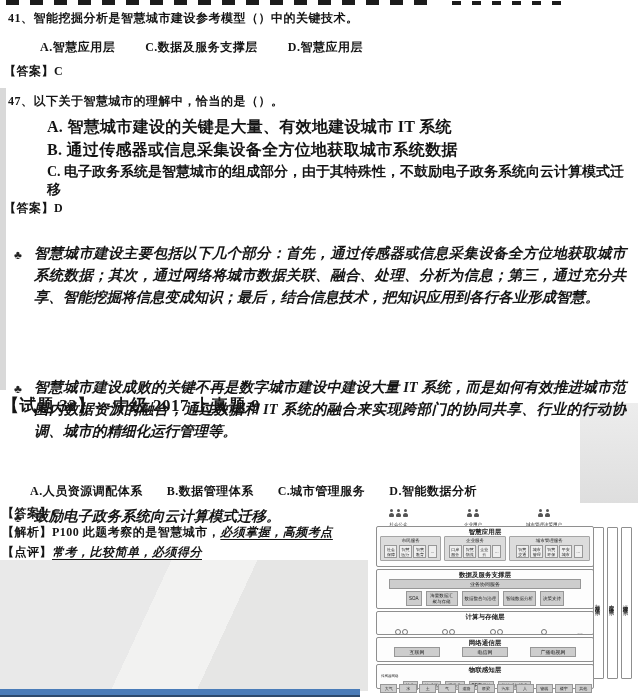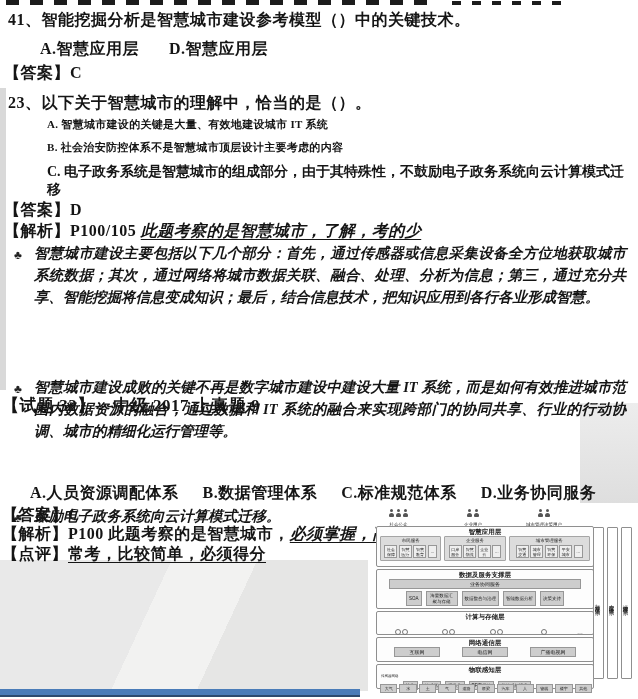--- a/index.html
+++ b/index.html
@@ -1,22 +1,22 @@
 <!DOCTYPE html>
 <html><head>
 <meta charset="utf-8">
 <style>
   html,body{margin:0;padding:0;}
   .page{position:relative;width:638px;height:699px;background:#ffffff;overflow:hidden;
         font-family:"Liberation Serif","DejaVu Serif",serif;color:#151515;}
   .abs{position:absolute;}
   .b{font-weight:700;}
   .ul{text-decoration:underline;text-underline-offset:3px;}
-  .fs15{font-size:16px;letter-spacing:.5px;}
-  .fs14{font-size:11px;letter-spacing:.3px;}
+  .fs15{font-size:12px;letter-spacing:.5px;}
+  .fs14{font-size:16px;letter-spacing:.3px;}
   
   .cutoff{top:0;left:6px;width:430px;height:5px;
      background:repeating-linear-gradient(90deg,#1c1c1c 0 13px,transparent 13px 24px);}
   .cutoff2{top:1px;left:452px;width:120px;height:4px;
      background:repeating-linear-gradient(90deg,#1c1c1c 0 9px,transparent 9px 20px);}
   
   .edge-left{left:0;top:88px;width:6px;height:302px;background:#d9d9d9;}
   .gray-right{right:0;top:403px;width:58px;height:100px;
      background:linear-gradient(180deg,#ededed,#dedede);}
   .gray-bottom{left:0;top:560px;width:368px;height:131px;
@@ -77,54 +77,54 @@
   <div class="abs cutoff"></div>
   <div class="abs cutoff2"></div>
   <div class="abs edge-left"></div>
   <div class="abs gray-right"></div>
   <div class="abs gray-bottom"></div>
   <div class="abs blue-bar"></div>
 
   <div class="abs b fs15" style="top:10px;left:8px;">41、智能挖掘分析是智慧城市建设参考模型（）中的关键技术。</div>
   <div class="abs optrow fs15" style="top:39px;left:40px;">
     <span>A.智慧应用层</span>
+    <span>C.数据及服务支撑层</span>
     <span>D.智慧应用层</span>
   </div>
   <div class="abs b fs15" style="top:63px;left:4px;">【答案】C</div>
 
-  <div class="abs b fs15" style="top:93px;left:8px;">23、以下关于智慧城市的理解中，恰当的是（）。</div>
+  <div class="abs b fs15" style="top:93px;left:8px;">47、以下关于智慧城市的理解中，恰当的是（）。</div>
   <div class="abs b fs14" style="top:117px;left:47px;">A. 智慧城市建设的关键是大量、有效地建设城市 IT 系统</div>
-  <div class="abs b fs14" style="top:140px;left:47px;">B. 社会治安防控体系不是智慧城市顶层设计主要考虑的内容</div>
+  <div class="abs b fs14" style="top:140px;left:47px;">B. 通过传感器或信息采集设备全方位地获取城市系统数据</div>
   <div class="abs b" style="top:163px;left:47px;font-size:14px;letter-spacing:0;">C. 电子政务系统是智慧城市的组成部分，由于其特殊性，不鼓励电子政务系统向云计算模式迁移</div>
   <div class="abs b fs15" style="top:200px;left:4px;">【答案】D</div>
-  <div class="abs b fs15" style="top:221px;left:4px;"><span>【解析】P100/105 </span><span class="ul" style="font-style:italic;">此题考察的是智慧城市，了解，考的少</span></div>
 
   <div class="abs bullet" style="top:242px;left:14px;">
     <span class="glyph">♣</span>
     <span>智慧城市建设主要包括以下几个部分：首先，通过传感器或信息采集设备全方位地获取城市系统数据；其次，通过网络将城市数据关联、融合、处理、分析为信息；第三，通过充分共享、智能挖掘将信息变成知识；最后，结合信息技术，把知识应用到各行各业形成智慧。</span>
   </div>
   <div class="abs bullet" style="top:309px;left:14px;">
     <span class="glyph">♣</span>
     <span>智慧城市建设成败的关键不再是数字城市建设中建设大量 IT 系统，而是如何有效推进城市范围内数据资源的融合，通过数据和 IT 系统的融合来实现跨部门的协同共享、行业的行动协调、城市的精细化运行管理等。</span>
   </div>
   <div class="abs bullet" style="top:372px;left:14px;">
     <span class="glyph">♣</span>
     <span>鼓励电子政务系统向云计算模式迁移。</span>
   </div>
 
   <div class="abs b" style="top:394px;left:2px;font-size:17px;letter-spacing:.5px;">【试题 32】---中级 2017 上真题 9</div>
   <div class="abs optrow32 fs15" style="top:483px;left:30px;">
     <span>A.人员资源调配体系</span>
     <span>B.数据管理体系</span>
-    <span>C.标准规范体系</span>
-    <span>D.业务协同服务</span>
+    <span>C.城市管理服务</span>
+    <span>D.智能数据分析</span>
   </div>
   <div class="abs b fs15" style="top:505px;left:2px;">【答案】C</div>
   <div class="abs b fs15" style="top:524px;left:2px;"><span>【解析】P100 此题考察的是智慧城市，</span><span class="ul" style="font-style:italic;">必须掌握，高频考点</span></div>
-  <div class="abs b fs15" style="top:544px;left:2px;"><span>【点评】</span><span class="ul" style="margin-top:37px;">常考，比较简单，必须得分</span></div>
+  <div class="abs b fs15" style="top:544px;left:2px;"><span>【点评】</span><span class="ul" style="font-style:italic;margin-top:37px;">常考，比较简单，必须得分</span></div>
 
   <div class="abs diagram">
 
     <div class="ugroup" style="left:12px;">
       <span class="person"></span><span class="person"></span><span class="person"></span>
       <div class="ulabel">社会公众</div>
     </div>
     <div class="ugroup" style="left:88px;">
       <span class="person"></span><span class="person"></span>
       <div class="ulabel">企业用户</div>

